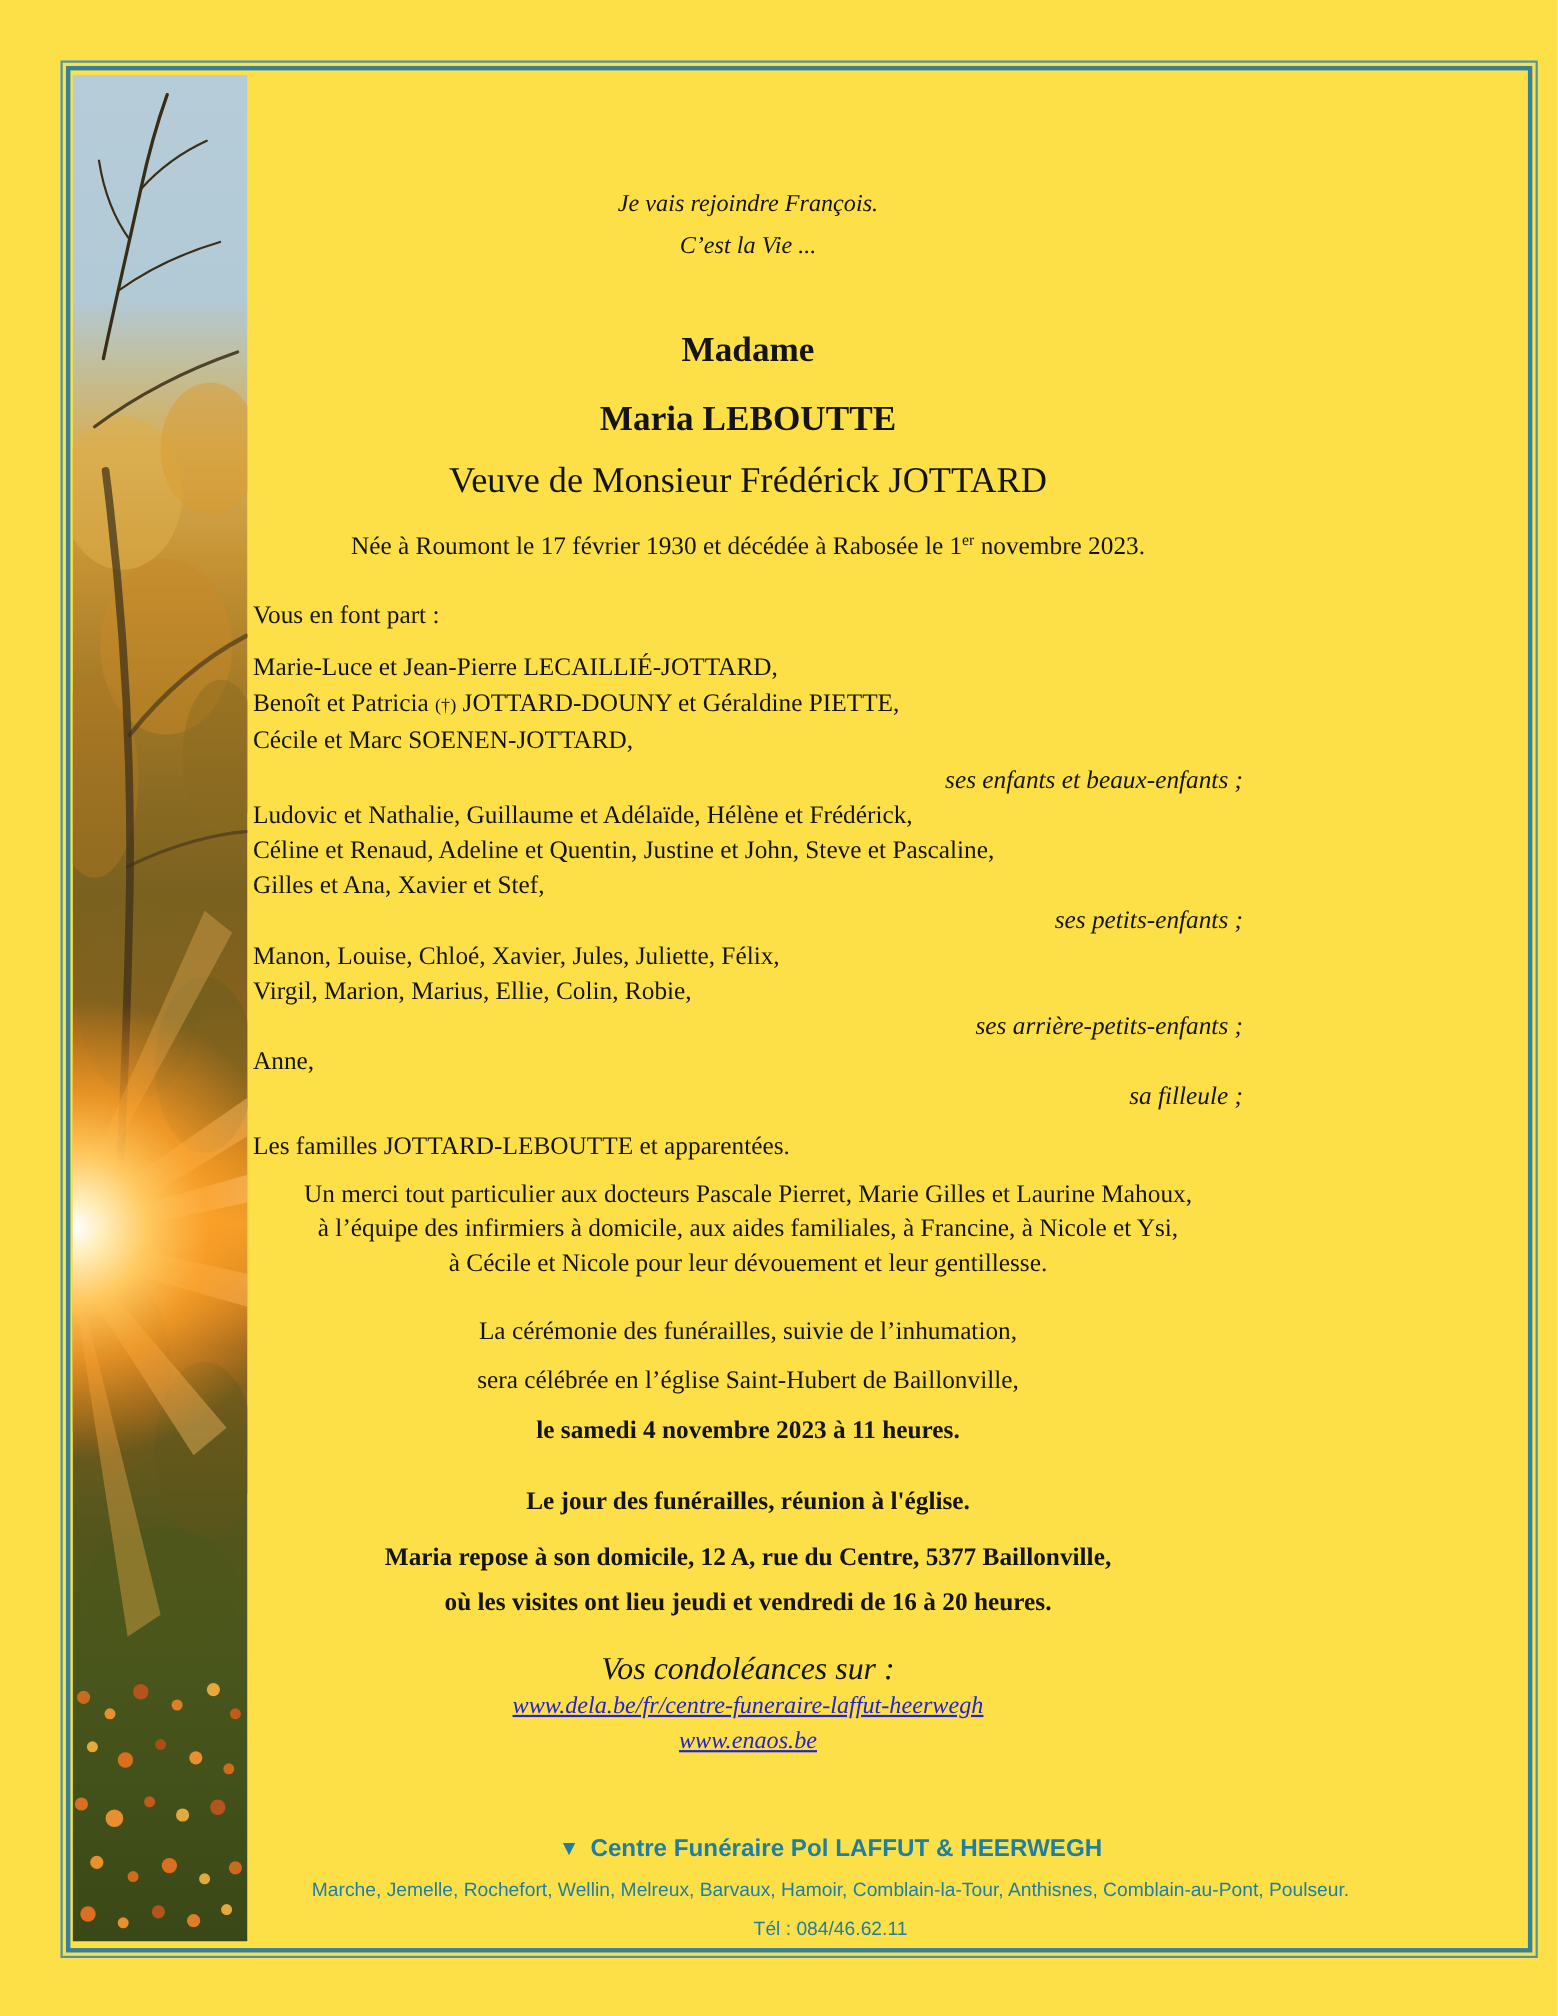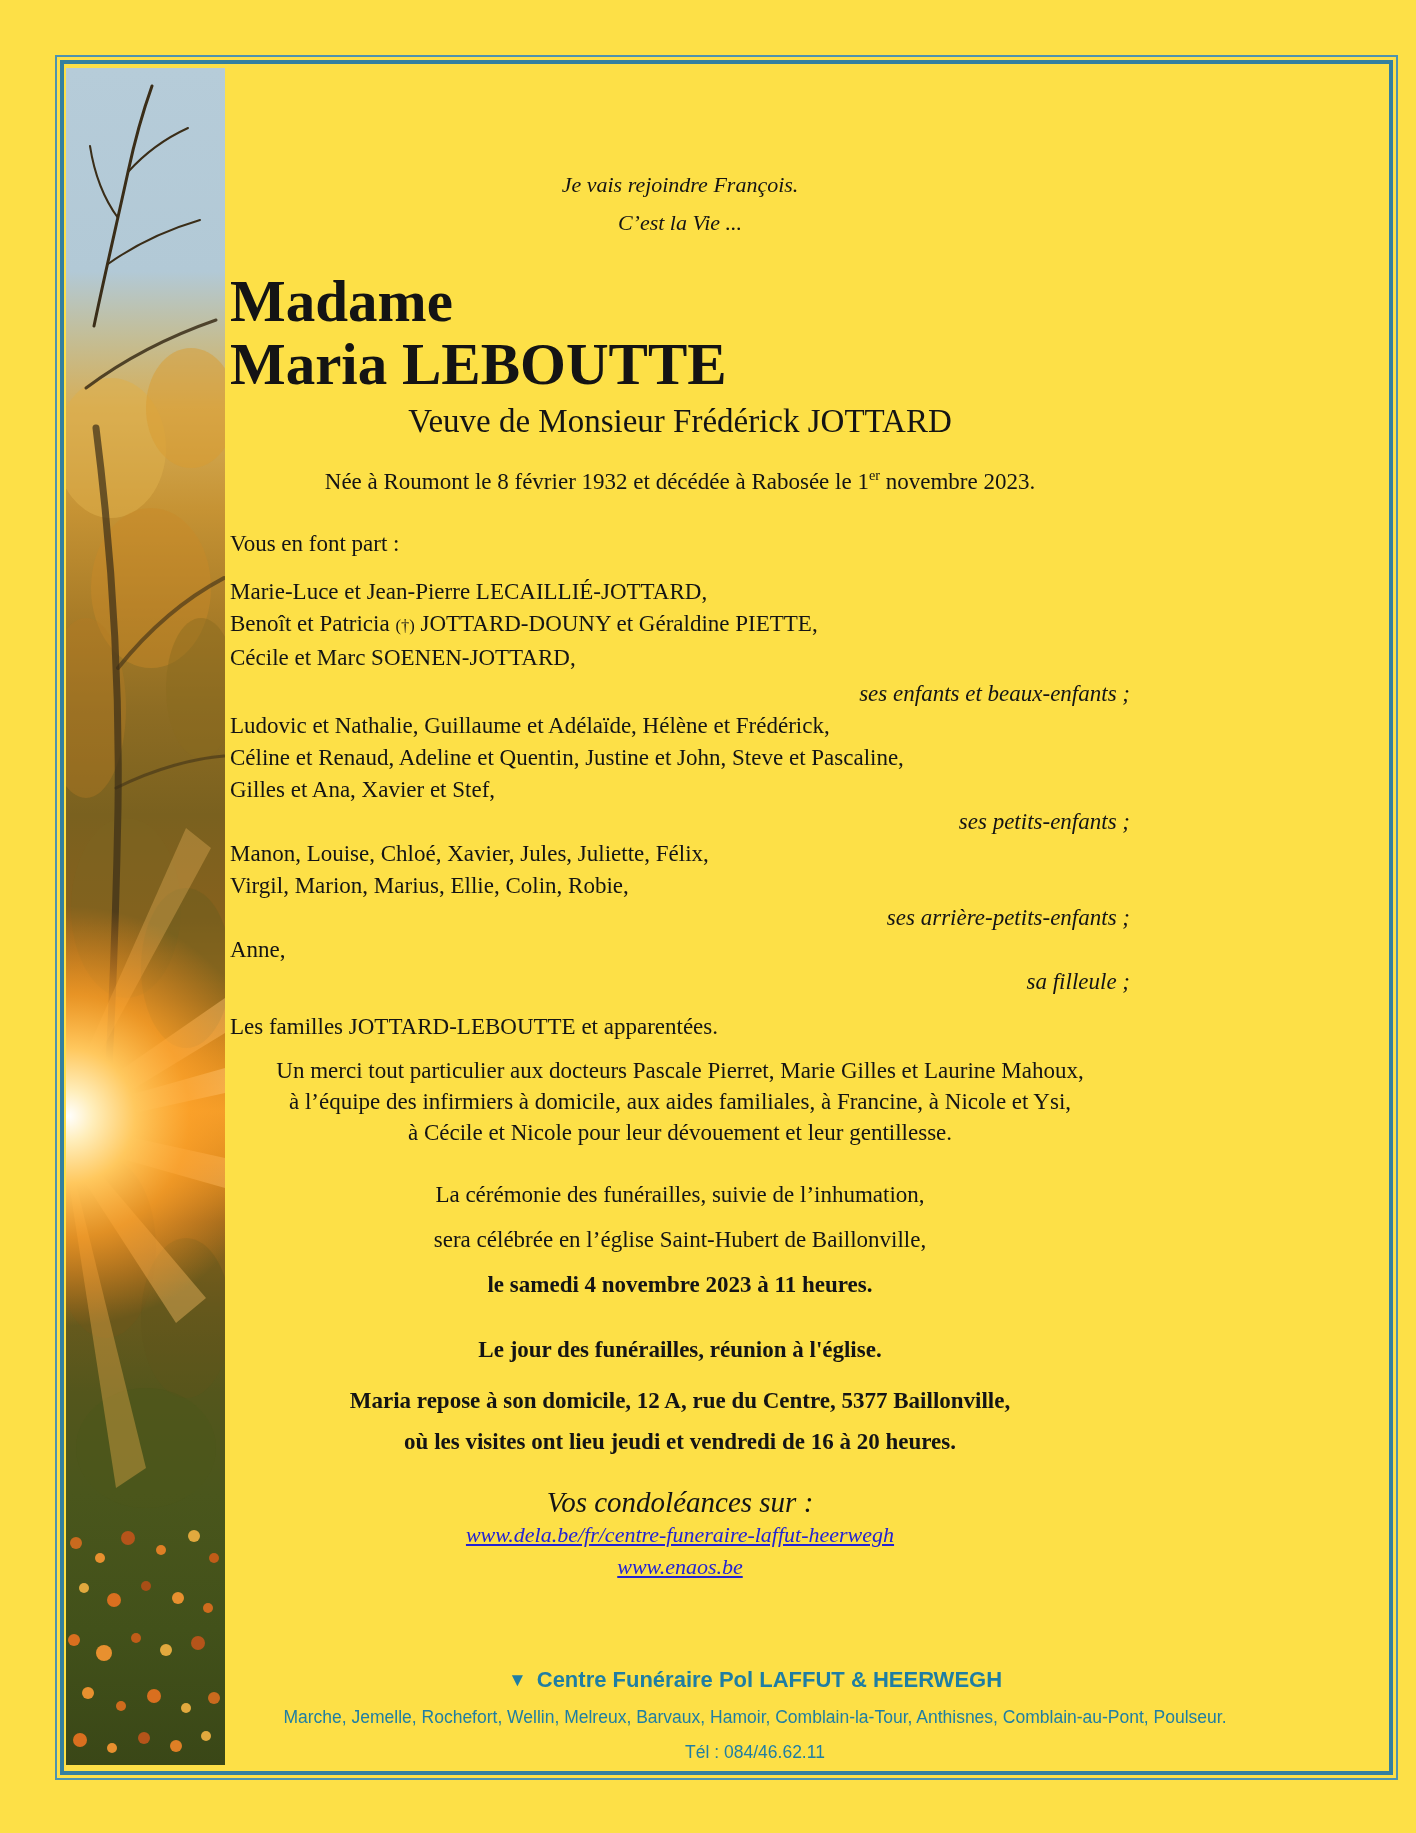--- a/index.html
+++ b/index.html
@@ -19,21 +19,21 @@
     position:absolute; left:66px; top:68px; width:159px; height:1697px;
   }
   .photo svg { width:100%; height:100%; display:block; }
 
   
   .content {
     position:absolute; left:230px; top:150px; width:900px;
     font-size:23px; line-height:32px;
   }
   .epigraph { text-align:center; font-style:italic; font-size:22px; line-height:38px; padding-top:16px; }
-  .title-block { font-weight:bold; font-size:59px; line-height:63px; margin-top:28px; }
+  .title-block { text-align:center; font-weight:bold; font-size:32px; line-height:63px; margin-top:44px; }
   .subtitle { text-align:center; font-size:33px; line-height:50px; }
   .birth { text-align:center; font-size:23px; line-height:39px; margin-top:10px; }
   .birth sup { font-size:0.62em; vertical-align:super; }
   .announce { margin-top:26px; line-height:33px; }
   .fam1 { margin-top:16px; }
   .dagger { font-size:0.72em; }
   .side-label { text-align:right; font-style:italic; }
   .ml4 { margin-top:4px; }
   .families-line { margin-top:12px; line-height:33px; }
   .thanks { text-align:center; line-height:31px; margin-top:12px; }
@@ -168,21 +168,21 @@
       <div>C’est la Vie ...</div>
     </div>
 
     <div class="title-block">
       <div>Madame</div>
       <div>Maria LEBOUTTE</div>
     </div>
     <div class="subtitle">Veuve de Monsieur Frédérick JOTTARD</div>
 
     <div class="birth">
-      <span>Née à Roumont le 8 février 1932 et décédée à Rabosée le 1</span><sup>er</sup><span> novembre 2023.</span>
+      <span>Née à Roumont le 17 février 1930 et décédée à Rabosée le 1</span><sup>er</sup><span> novembre 2023.</span>
     </div>
 
     <div class="announce">Vous en font part :</div>
 
     <div class="fam1">
       <div>Marie-Luce et Jean-Pierre LECAILLIÉ-JOTTARD,</div>
       <div><span>Benoît et Patricia </span><span class="dagger">(†)</span><span> JOTTARD-DOUNY et Géraldine PIETTE,</span></div>
       <div>Cécile et Marc SOENEN-JOTTARD,</div>
     </div>
     <div class="side-label ml4">ses enfants et beaux-enfants ;</div>

